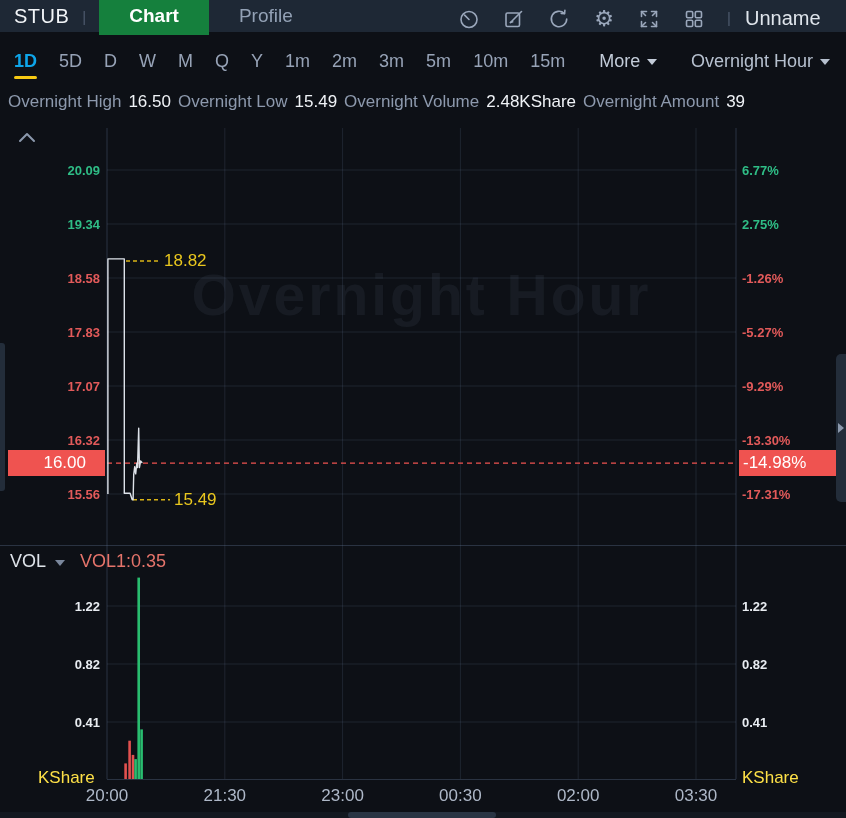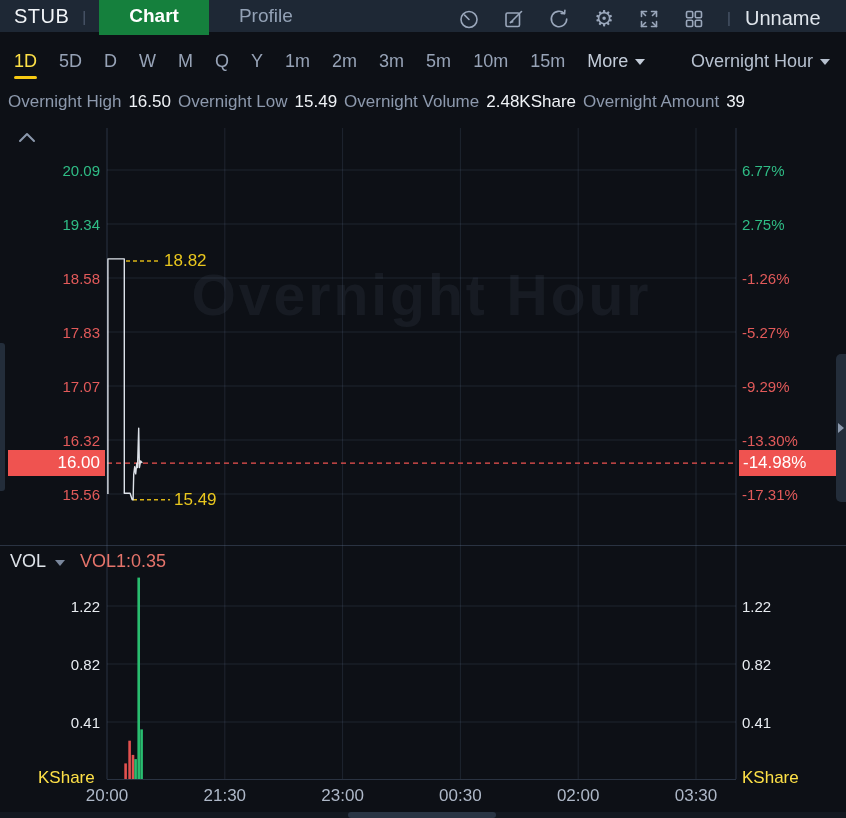--- a/index.html
+++ b/index.html
@@ -16,42 +16,42 @@
   .tb-icons{position:absolute;left:458px;top:0;height:38px;display:flex;align-items:center;gap:23px;color:#9aa7bb;}
   .tbi{width:22px;height:22px;display:flex;align-items:center;justify-content:center;cursor:pointer;}
   .gear-glyph{font-size:22px;line-height:22px;color:#9aa7bb;}
   .vsep2{position:absolute;left:727px;top:9px;margin:0;}
   .account{position:absolute;left:745px;top:7px;font-size:20px;color:#dfe5ec;width:101px;overflow:hidden;white-space:nowrap;}
 
   
   .tfbar{position:absolute;top:38px;left:0;width:846px;height:46px;display:flex;align-items:center;font-size:18px;color:#97a3b7;z-index:30;}
   .tf-list{display:flex;align-items:center;margin-left:14px;}
   .tf{margin-right:22px;position:relative;height:46px;line-height:46px;cursor:pointer;white-space:nowrap;}
-  .tf.active{color:#fde047;font-weight:normal;}
+  .tf.active{color:#0ea5e9;font-weight:bold;}
   .tf.active::after{content:"";position:absolute;left:0;right:0;bottom:5px;height:3px;background:#f6c913;border-radius:2px;}
-  .more{display:flex;align-items:center;gap:7px;cursor:pointer;color:#c3ccd9;margin-left:0;}
+  .more{display:flex;align-items:center;gap:7px;cursor:pointer;color:#c3ccd9;margin-left:12px;}
   .tri{width:0;height:0;border-left:5px solid transparent;border-right:5px solid transparent;border-top:6px solid #c3ccd9;margin-top:2px;}
   .session{margin-left:auto;margin-right:16px;display:flex;align-items:center;gap:7px;font-size:18px;color:#b6c0cf;cursor:pointer;}
   .session .tri{border-top-color:#b6c0cf;}
 
   
   .infobar{position:absolute;top:84px;left:0;width:846px;height:36px;display:flex;align-items:center;padding-left:8px;box-sizing:border-box;font-size:17px;white-space:nowrap;overflow:hidden;z-index:30;}
   .if-label{color:#8d99ad;margin-right:7px;}
   .if-value{color:#f0f3f7;margin-right:7px;}
 
   
   .chart{position:absolute;top:0;left:0;width:846px;height:818px;}
   .watermark{position:absolute;left:107px;top:262px;width:629px;text-align:center;font-size:57px;font-weight:600;
              color:rgba(154,171,199,0.075);letter-spacing:3px;white-space:nowrap;z-index:1;}
   #plot{position:absolute;top:0;left:0;z-index:2;}
-  .yl{position:absolute;font-size:15px;transform:translateY(-50%);z-index:5;white-space:nowrap;}
+  .yl{position:absolute;font-size:13px;transform:translateY(-50%);z-index:5;white-space:nowrap;font-weight:bold;}
   .yl.left{left:0;width:100px;text-align:right;}
   .yl.right{left:742px;}
   .up{color:#2fbd86;}.down{color:#e25a5a;}.neutral{color:#e8ecf1;}
-  .tagL{position:absolute;left:8px;top:450px;width:97px;height:26px;background:#ef5350;color:#fff;display:flex;align-items:center;justify-content:flex-end;padding-right:5px;font-size:17px;box-sizing:border-box;z-index:6;}
+  .tagL{position:absolute;left:8px;top:450px;width:97px;height:26px;background:#ef5350;color:#fff;display:flex;align-items:center;justify-content:flex-end;padding-right:19px;font-size:17px;box-sizing:border-box;z-index:6;}
   .tagR{position:absolute;left:739px;top:450px;width:97px;height:26px;background:#ef5350;color:#fff;display:flex;align-items:center;padding-left:4px;font-size:17px;box-sizing:border-box;z-index:6;}
   .ymark{position:absolute;font-size:17px;color:#e9c71e;transform:translateY(-50%);z-index:5;}
   .collapse{position:absolute;left:17px;top:130px;width:20px;height:15px;cursor:pointer;z-index:6;}
   .volhdr{position:absolute;top:551px;left:10px;display:flex;align-items:center;font-size:18px;z-index:5;}
   .volhdr .t{color:#dfe4ea;}
   .volhdr .tri{border-top-color:#7a879c;border-left-width:5px;border-right-width:5px;margin:3px 0 0 9px;}
   .volhdr .ind{color:#e5746b;margin-left:15px;}
   .kshare{position:absolute;font-size:17px;color:#fde047;transform:translateY(-50%);z-index:5;}
   .tl{position:absolute;top:796px;transform:translate(-50%,-50%);font-size:17px;color:#aeb8c8;z-index:5;}
   .scroll-track{position:absolute;left:0;top:812px;width:846px;height:6px;background:#131820;z-index:7;}

